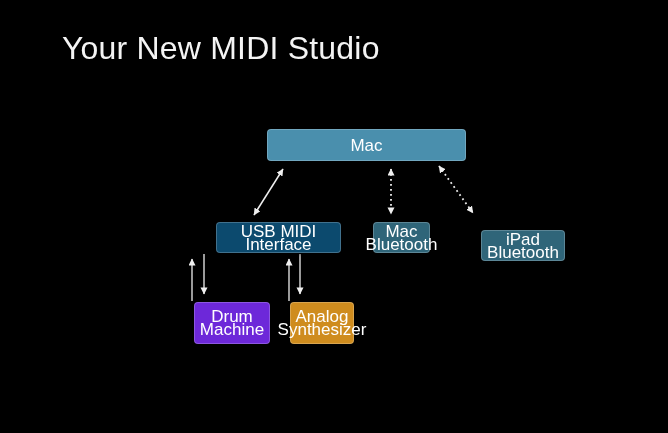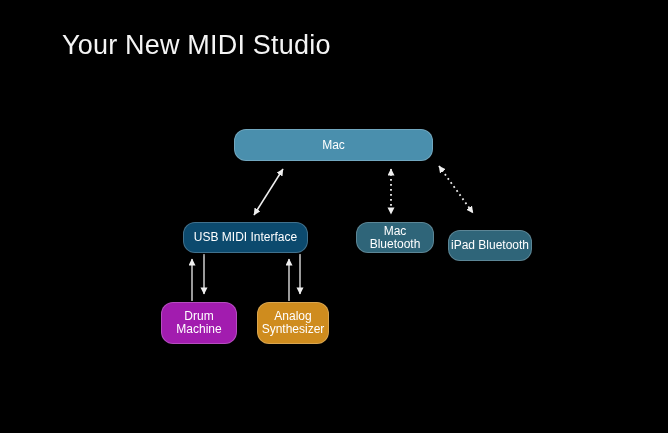--- a/index.html
+++ b/index.html
@@ -12,47 +12,48 @@
     width: 668px;
     height: 433px;
     background: #000000;
     overflow: hidden;
     font-family: "Liberation Sans", sans-serif;
   }
   .slide-title {
     position: absolute;
     left: 62px;
     top: 30px;
-    font-size: 27px;
+    font-size: 32px;
     font-weight: 400;
     color: #f4f4f4;
     letter-spacing: 0.2px;
     white-space: nowrap;
   }
   .node {
     position: absolute;
     display: flex;
     align-items: center;
     justify-content: center;
     text-align: center;
     color: #ffffff;
-    font-size: 12px;
+    font-size: 17px;
     line-height: 13px;
-    border-radius: 12px;
+    border-radius: 4px;
     border: 1px solid rgba(255,255,255,0.22);
     box-sizing: border-box;
     white-space: pre-line;
     box-shadow: 0 1px 3px rgba(0,0,0,0.55);
+    margin-left: 33px;
   }
   .node-mac            { left: 234px; top: 129px; width: 199px; height: 32px; }
   .node-usb            { left: 183px; top: 222px; width: 125px; height: 31px; }
-  .node-macbt          { left: 356px; top: 222px; width: 78px;  height: 31px; }
+  .node-macbt          { left: 340px; top: 222px; width: 57px;  height: 31px; }
   .node-ipadbt         { left: 448px; top: 230px; width: 84px;  height: 31px; }
   .node-drum           { left: 161px; top: 302px; width: 76px;  height: 42px; }
-  .node-synth          { left: 257px; top: 302px; width: 72px;  height: 42px; }
+  .node-synth          { left: 257px; top: 302px; width: 64px;  height: 42px; }
   .edges-overlay {
     position: absolute;
     left: 0; top: 0;
     width: 668px;
     height: 433px;
     pointer-events: none;
   }
   .edge-solid  { stroke-width: 1.5; fill: none; }
   .edge-dashed { stroke-width: 1.8; stroke-dasharray: 1.8 3.2; fill: none; }
   .edge-thin   { stroke-width: 1.3; fill: none; }
@@ -76,18 +77,18 @@
     <line class="edge-thin" x1="192" y1="301" x2="192" y2="259" marker-end="url(#ah)" style="stroke: rgb(239, 239, 239);"></line>
     <line class="edge-thin" x1="204" y1="254" x2="204" y2="294" marker-end="url(#ah)" style="stroke: rgb(239, 239, 239);"></line>
     <line class="edge-thin" x1="289" y1="301" x2="289" y2="259" marker-end="url(#ah)" style="stroke: rgb(239, 239, 239);"></line>
     <line class="edge-thin" x1="300" y1="254" x2="300" y2="294" marker-end="url(#ah)" style="stroke: rgb(239, 239, 239);"></line>
   </svg>
 
   <div class="node node-mac" style="background-color: rgb(74, 143, 173);">Mac</div>
   <div class="node node-usb" style="background-color: #0c4a6e;">USB MIDI Interface</div>
   <div class="node node-macbt" style="background-color: rgb(47, 101, 121);">Mac Bluetooth</div>
   <div class="node node-ipadbt" style="background-color: rgb(47, 101, 121);">iPad Bluetooth</div>
-  <div class="node node-drum" style="background-color: #a21caf;">Drum
+  <div class="node node-drum" style="background-color: #6d28d9;">Drum
 Machine</div>
   <div class="node node-synth" style="background-color: rgb(207, 140, 30);">Analog
 Synthesizer</div>
 
 </div>
 
 </body></html>

